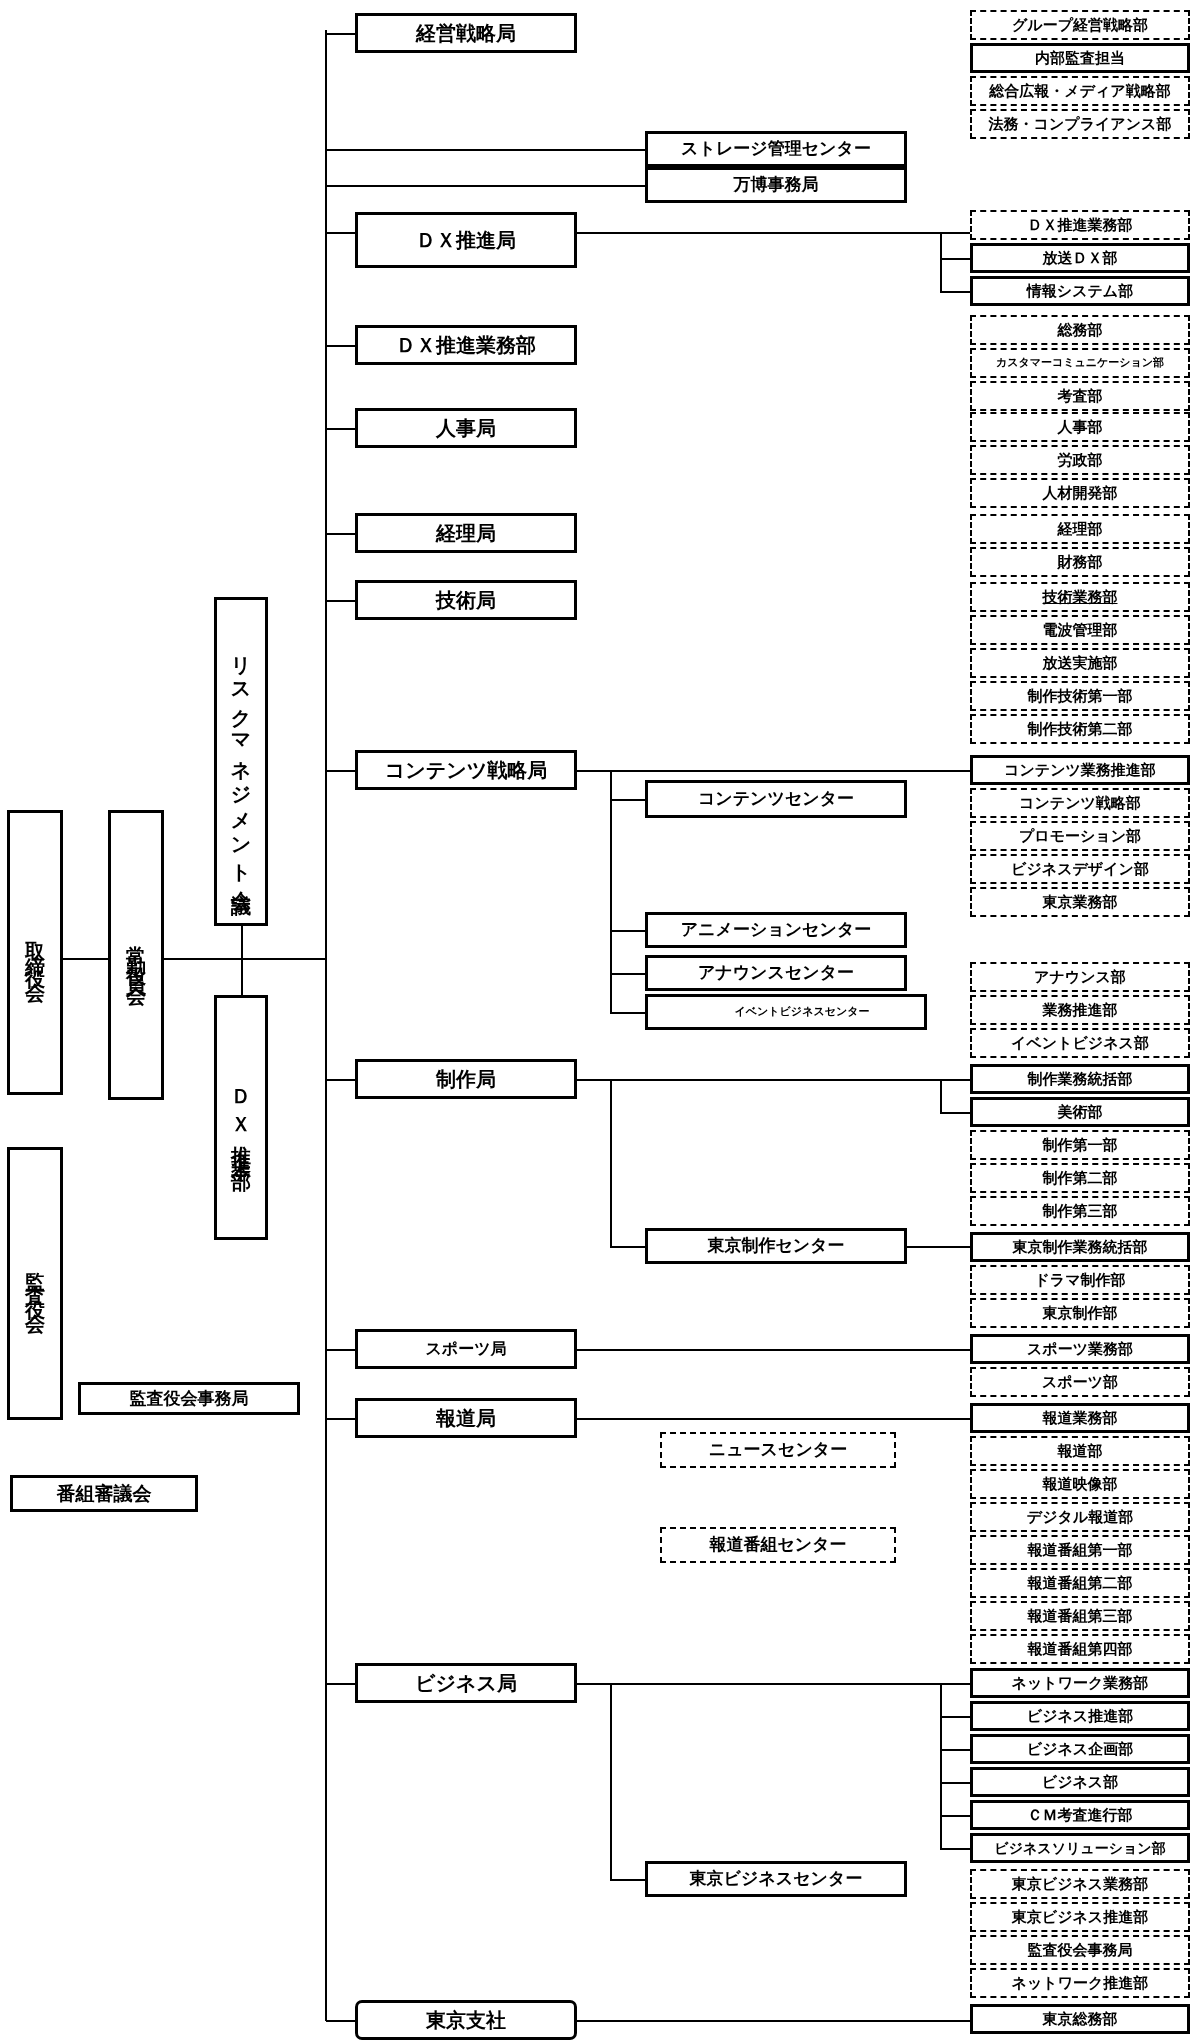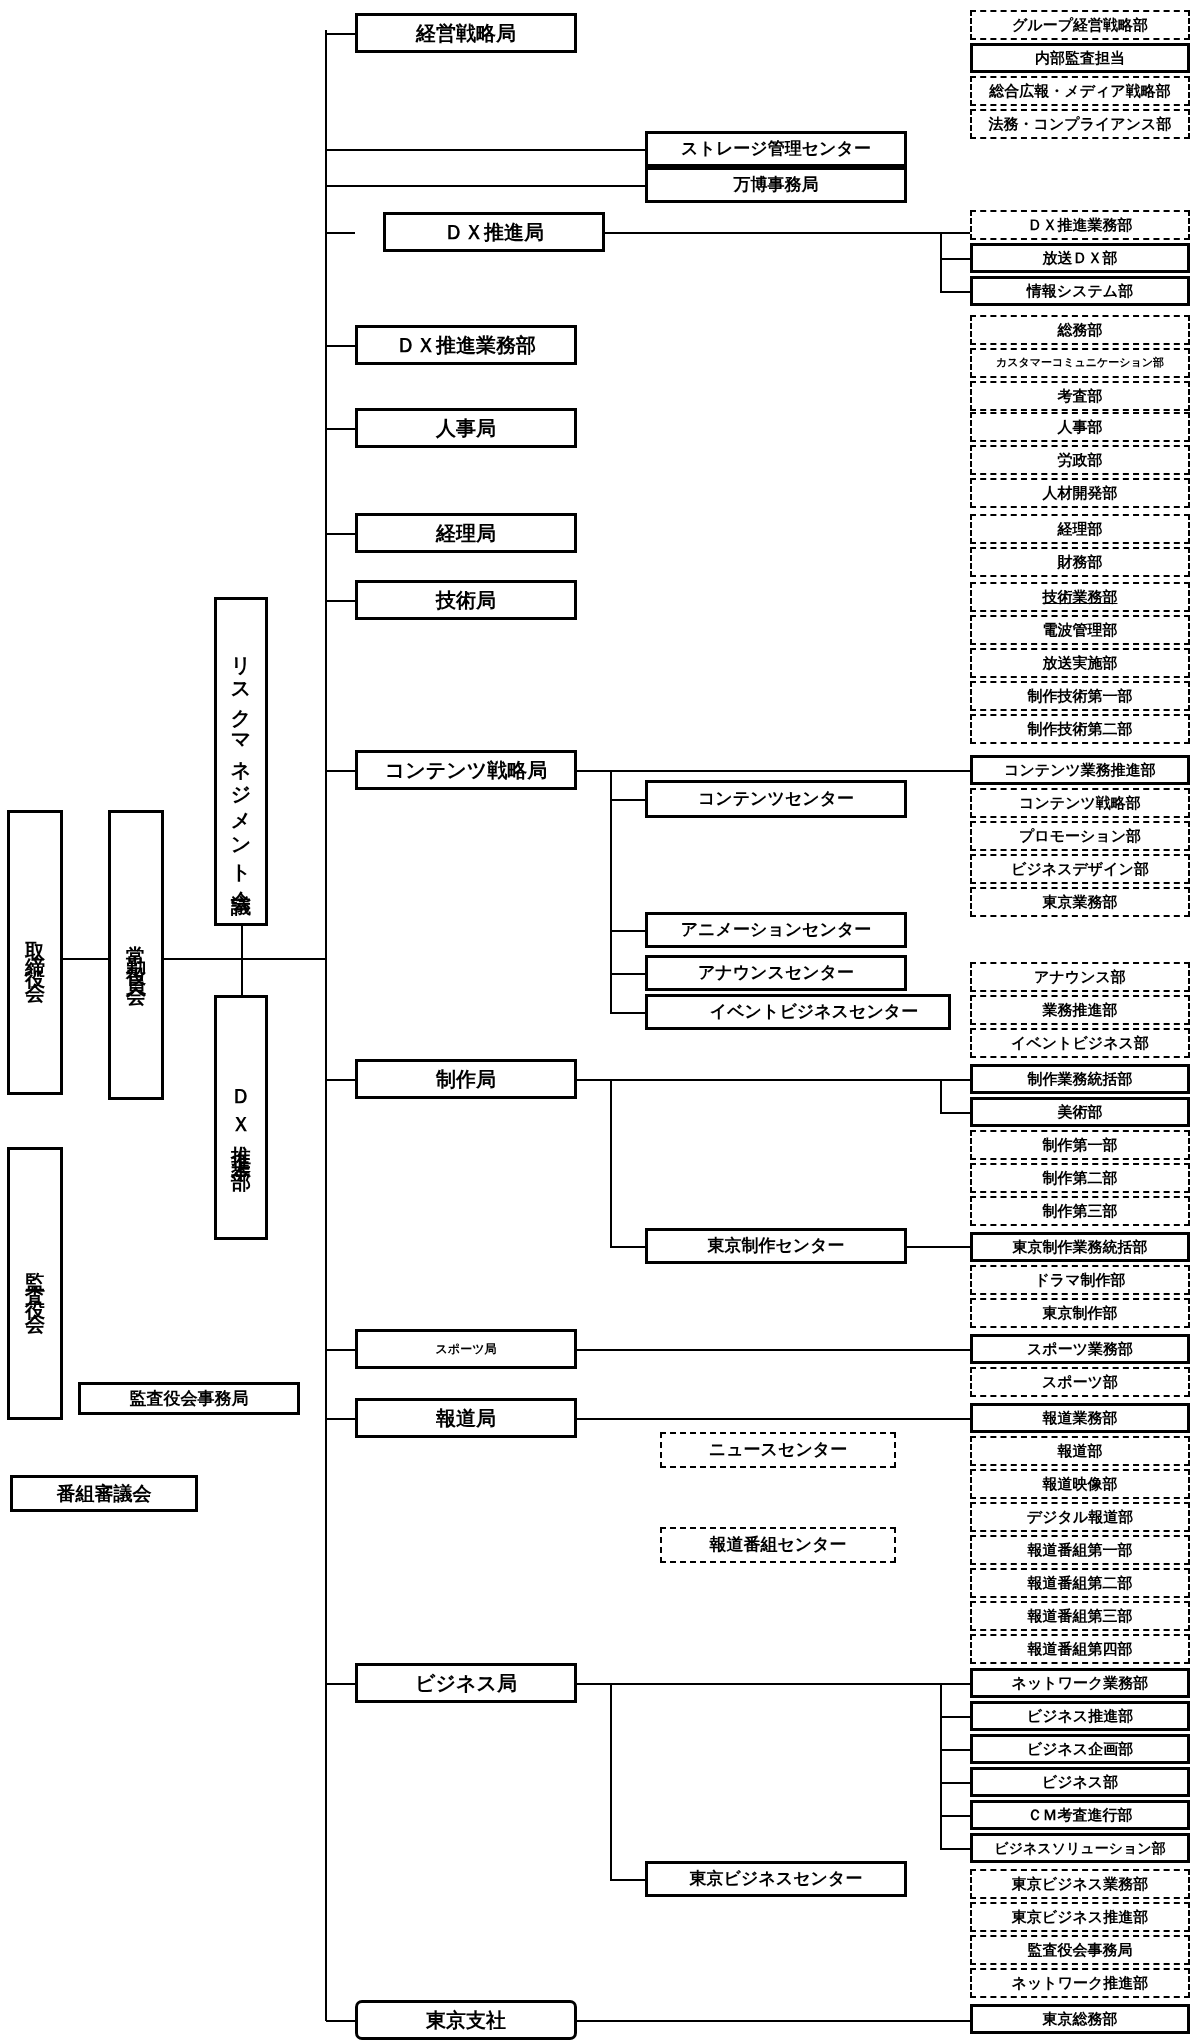--- a/index.html
+++ b/index.html
@@ -69,37 +69,37 @@
     <div class="ln" style="left: 63px; top: 958px; width: 263px; height: 2px;"></div>
     <div class="ln" style="left: 241px; top: 926px; width: 2px; height: 69px;"></div>
     <div class="node v" style="left: 7px; top: 810px; width: 56px; height: 285px; font-size: 20px; letter-spacing: 14px;">取締役会</div>
     <div class="node v" style="left: 108px; top: 810px; width: 56px; height: 290px; font-size: 20px; letter-spacing: 10px;">常勤役員会</div>
     <div class="node v" style="left: 214px; top: 597px; width: 54px; height: 329px; font-size: 20px; letter-spacing: 3px;">リスクマネジメント会議</div>
     <div class="node v" style="left: 214px; top: 995px; width: 54px; height: 245px; font-size: 20px; letter-spacing: 8px;">ＤＸ推進本部</div>
     <div class="node v" style="left: 7px; top: 1147px; width: 56px; height: 273px; font-size: 20px; letter-spacing: 14px;">監査役会</div>
     <div class="node b" style="left: 78px; top: 1382px; width: 222px; height: 33px; font-size: 17px;">監査役会事務局</div>
     <div class="node b" style="left: 10px; top: 1475px; width: 188px; height: 37px; font-size: 19px;">番組審議会</div>
     <div class="node b" style="left: 355px; top: 13px; width: 222px; height: 40px; font-size: 20px;">経営戦略局</div>
-    <div class="node b" style="left: 355px; top: 212px; width: 222px; height: 40px; font-size: 20px; margin-left: 28px;">ＤＸ推進局</div>
+    <div class="node b" style="left: 355px; top: 212px; width: 222px; height: 56px; font-size: 20px;">ＤＸ推進局</div>
     <div class="node b" style="left: 355px; top: 325px; width: 222px; height: 40px; font-size: 20px;">ＤＸ推進業務部</div>
     <div class="node b" style="left: 355px; top: 408px; width: 222px; height: 40px; font-size: 20px;">人事局</div>
     <div class="node b" style="left: 355px; top: 513px; width: 222px; height: 40px; font-size: 20px;">経理局</div>
     <div class="node b" style="left: 355px; top: 580px; width: 222px; height: 40px; font-size: 20px;">技術局</div>
     <div class="node b" style="left: 355px; top: 750px; width: 222px; height: 40px; font-size: 20px;">コンテンツ戦略局</div>
     <div class="node b" style="left: 355px; top: 1059px; width: 222px; height: 40px; font-size: 20px;">制作局</div>
-    <div class="node b" style="left: 355px; top: 1329px; width: 222px; height: 40px; font-size: 12px;">スポーツ局</div>
+    <div class="node b" style="left: 355px; top: 1329px; width: 222px; height: 40px; font-size: 16px;">スポーツ局</div>
     <div class="node b" style="left: 355px; top: 1398px; width: 222px; height: 40px; font-size: 20px;">報道局</div>
     <div class="node b" style="left: 355px; top: 1663px; width: 222px; height: 40px; font-size: 20px;">ビジネス局</div>
     <div class="node b" style="left: 355px; top: 2000px; width: 222px; height: 40px; font-size: 20px; border-radius: 7px;">東京支社</div>
     <div class="node b" style="left: 645px; top: 131px; width: 262px; height: 36px; font-size: 17px;">ストレージ管理センター</div>
     <div class="node b" style="left: 645px; top: 167px; width: 262px; height: 36px; font-size: 17px;">万博事務局</div>
     <div class="node b" style="left: 645px; top: 780px; width: 262px; height: 38px; font-size: 17px;">コンテンツセンター</div>
     <div class="node b" style="left: 645px; top: 912px; width: 262px; height: 36px; font-size: 17px;">アニメーションセンター</div>
     <div class="node b" style="left: 645px; top: 955px; width: 262px; height: 36px; font-size: 17px;">アナウンスセンター</div>
-    <div class="node b" style="left: 645px; top: 994px; width: 306px; height: 36px; font-size: 17px; padding-left: 32px;">イベントビジネスセンター</div>
+    <div class="node b" style="left: 645px; top: 994px; width: 282px; height: 36px; font-size: 11px; padding-left: 32px;">イベントビジネスセンター</div>
     <div class="node b" style="left: 645px; top: 1228px; width: 262px; height: 36px; font-size: 17px; text-align: right;">東京制作センター</div>
     <div class="node d" style="left: 660px; top: 1432px; width: 236px; height: 36px; font-size: 17px;">ニュースセンター</div>
     <div class="node d" style="left: 660px; top: 1527px; width: 236px; height: 36px; font-size: 17px;">報道番組センター</div>
     <div class="node b" style="left: 645px; top: 1861px; width: 262px; height: 36px; font-size: 17px;">東京ビジネスセンター</div>
     <div class="node d" style="left: 970px; top: 10px; width: 220px; height: 30px; font-size: 15px;">グループ経営戦略部</div>
     <div class="node b" style="left: 970px; top: 43px; width: 220px; height: 30px; font-size: 15px;">内部監査担当</div>
     <div class="node d" style="left: 970px; top: 76px; width: 220px; height: 30px; font-size: 15px;">総合広報・メディア戦略部</div>
     <div class="node d" style="left: 970px; top: 109px; width: 220px; height: 30px; font-size: 15px;">法務・コンプライアンス部</div>
     <div class="node d" style="left: 970px; top: 210px; width: 220px; height: 30px; font-size: 15px;">ＤＸ推進業務部</div>
     <div class="node b" style="left: 970px; top: 243px; width: 220px; height: 30px; font-size: 15px;">放送ＤＸ部</div>

